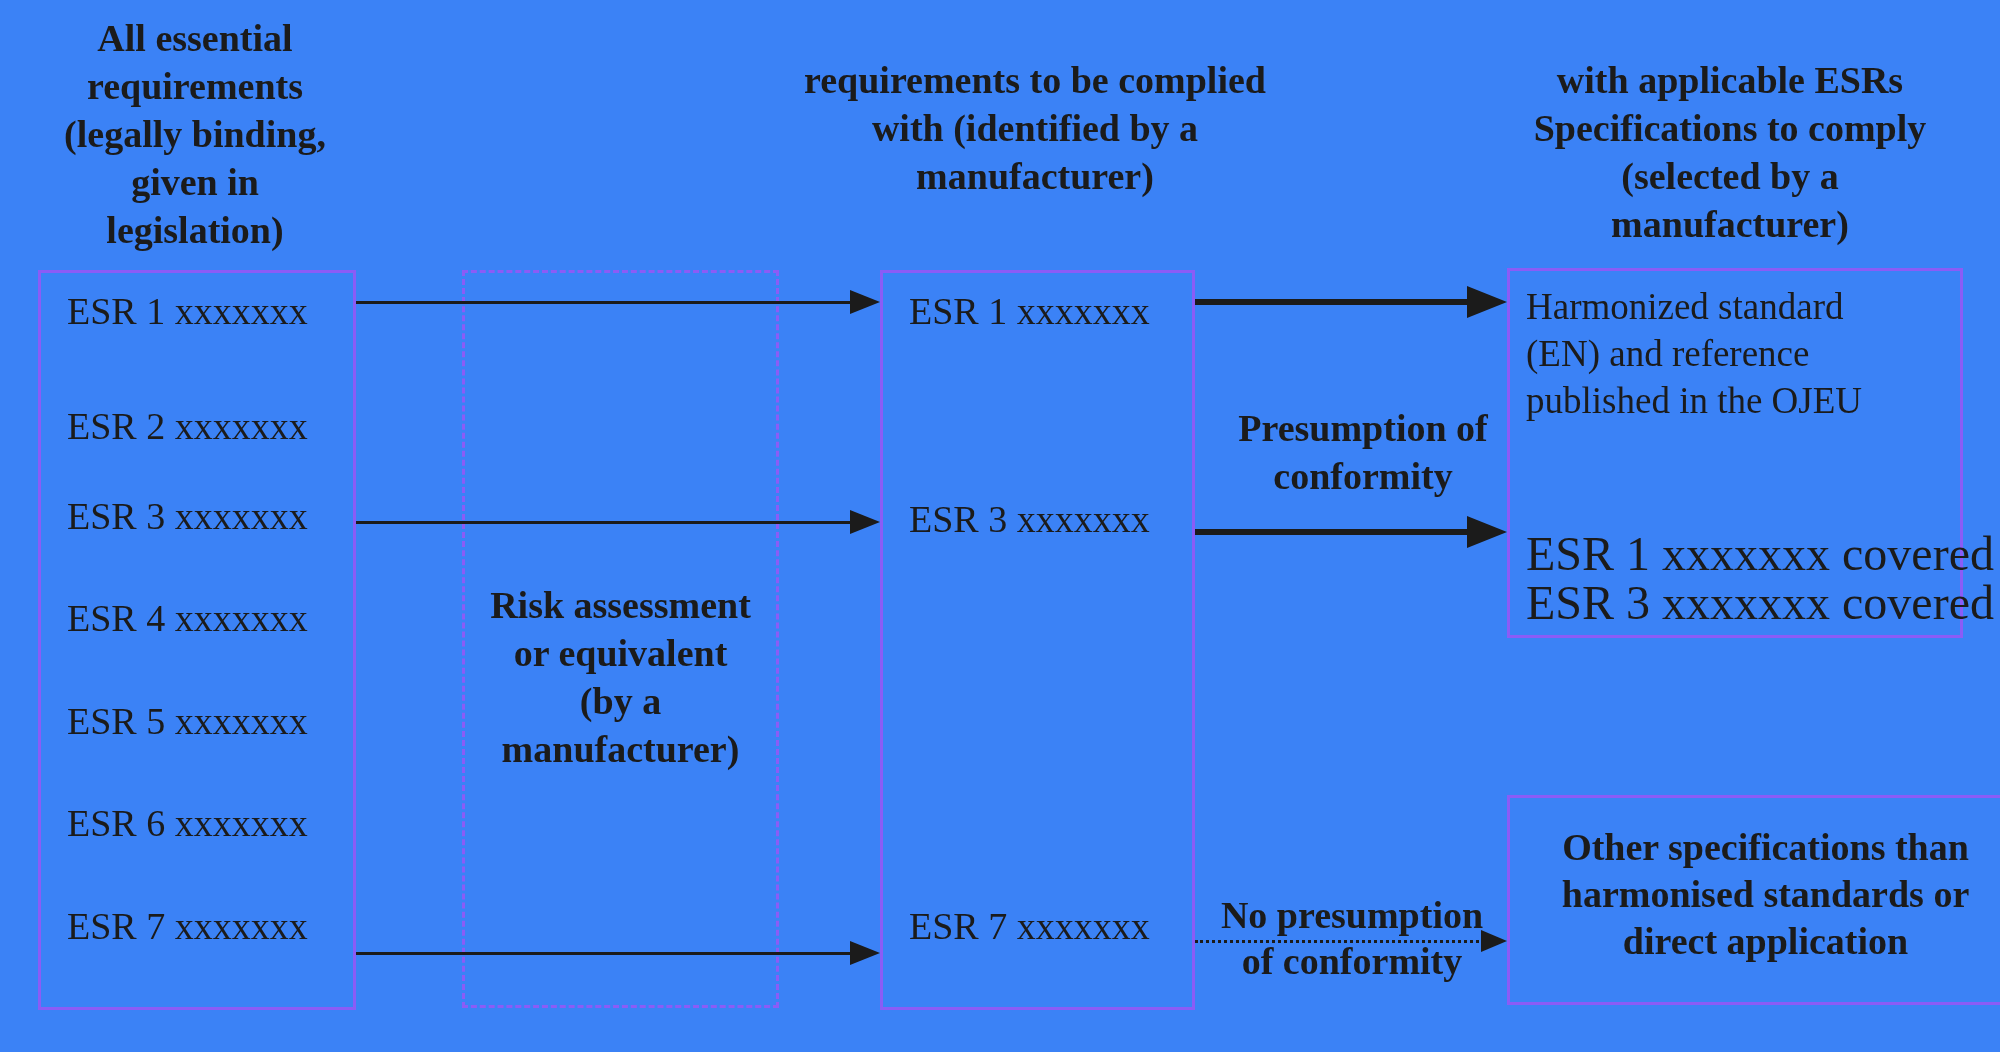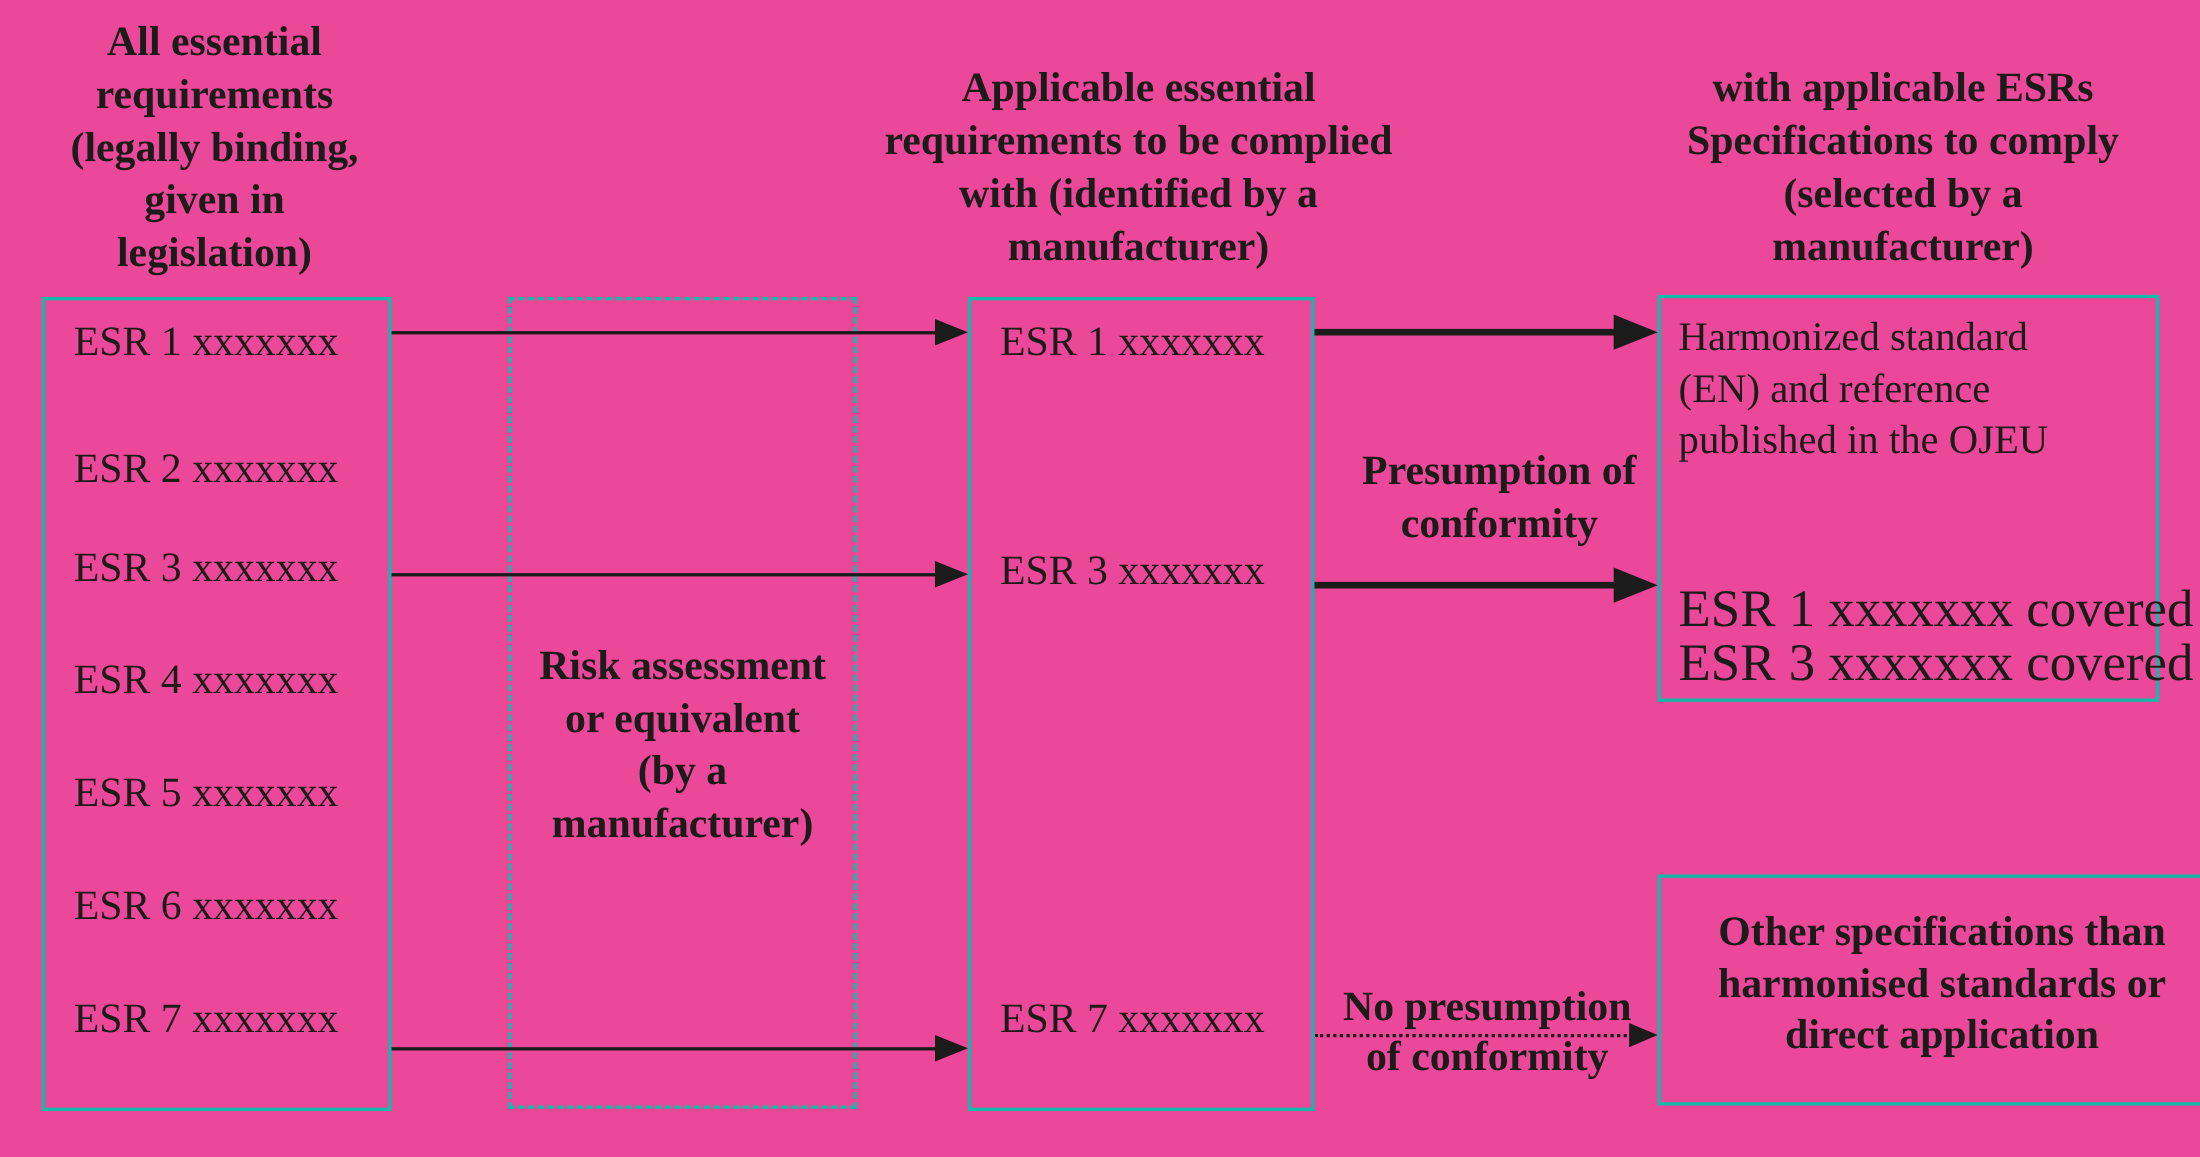--- a/index.html
+++ b/index.html
@@ -4,21 +4,21 @@
 <style>
   html, body {
     margin: 0;
     padding: 0;
     background: #ffffff;
   }
   .canvas {
     position: relative;
     width: 2000px;
     height: 1052px;
-    background: #ec4899;
+    background: #3b82f6;
     color: #1b1b1b;
     font-family: "Liberation Serif", "DejaVu Serif", serif;
     overflow: hidden;
   }
 
   
   .col-header {
     position: absolute;
     text-align: center;
     font-weight: bold;
@@ -26,21 +26,21 @@
     line-height: 48px;
   }
   #hdr-left  { left: 25px;   top: 14px;  width: 340px; }
   #hdr-mid   { left: 765px;  top: 56px;  width: 540px; }
   #hdr-right { left: 1480px; top: 56px;  width: 500px; }
   .col-header div { white-space: nowrap; }
 
   
   .box {
     position: absolute;
-    border: 3px solid #14b8a6;
+    border: 3px solid #8b5cf6;
     box-sizing: border-box;
   }
   #left-box  { left: 38px;   top: 270px; width: 318px; height: 740px; }
   #risk-box  { left: 462px;  top: 270px; width: 317px; height: 738px; border-style: dashed; }
   #mid-box   { left: 880px;  top: 270px; width: 315px; height: 740px; }
   #harm-box  { left: 1507px; top: 268px; width: 456px; height: 370px; }
   #other-box { left: 1507px; top: 795px; width: 517px; height: 210px; }
 
   .esr-item {
     position: absolute;
@@ -153,21 +153,20 @@
 
   <div class="col-header" id="hdr-left">
     <div>All essential</div>
     <div>requirements</div>
     <div>(legally binding,</div>
     <div>given in</div>
     <div>legislation)</div>
   </div>
 
   <div class="col-header" id="hdr-mid">
-    <div>Applicable essential</div>
     <div>requirements to be complied</div>
     <div>with (identified by a</div>
     <div>manufacturer)</div>
   </div>
 
   <div class="col-header" id="hdr-right">
     <div>with applicable ESRs</div>
     <div>Specifications to comply</div>
     <div>(selected by a</div>
     <div>manufacturer)</div>

